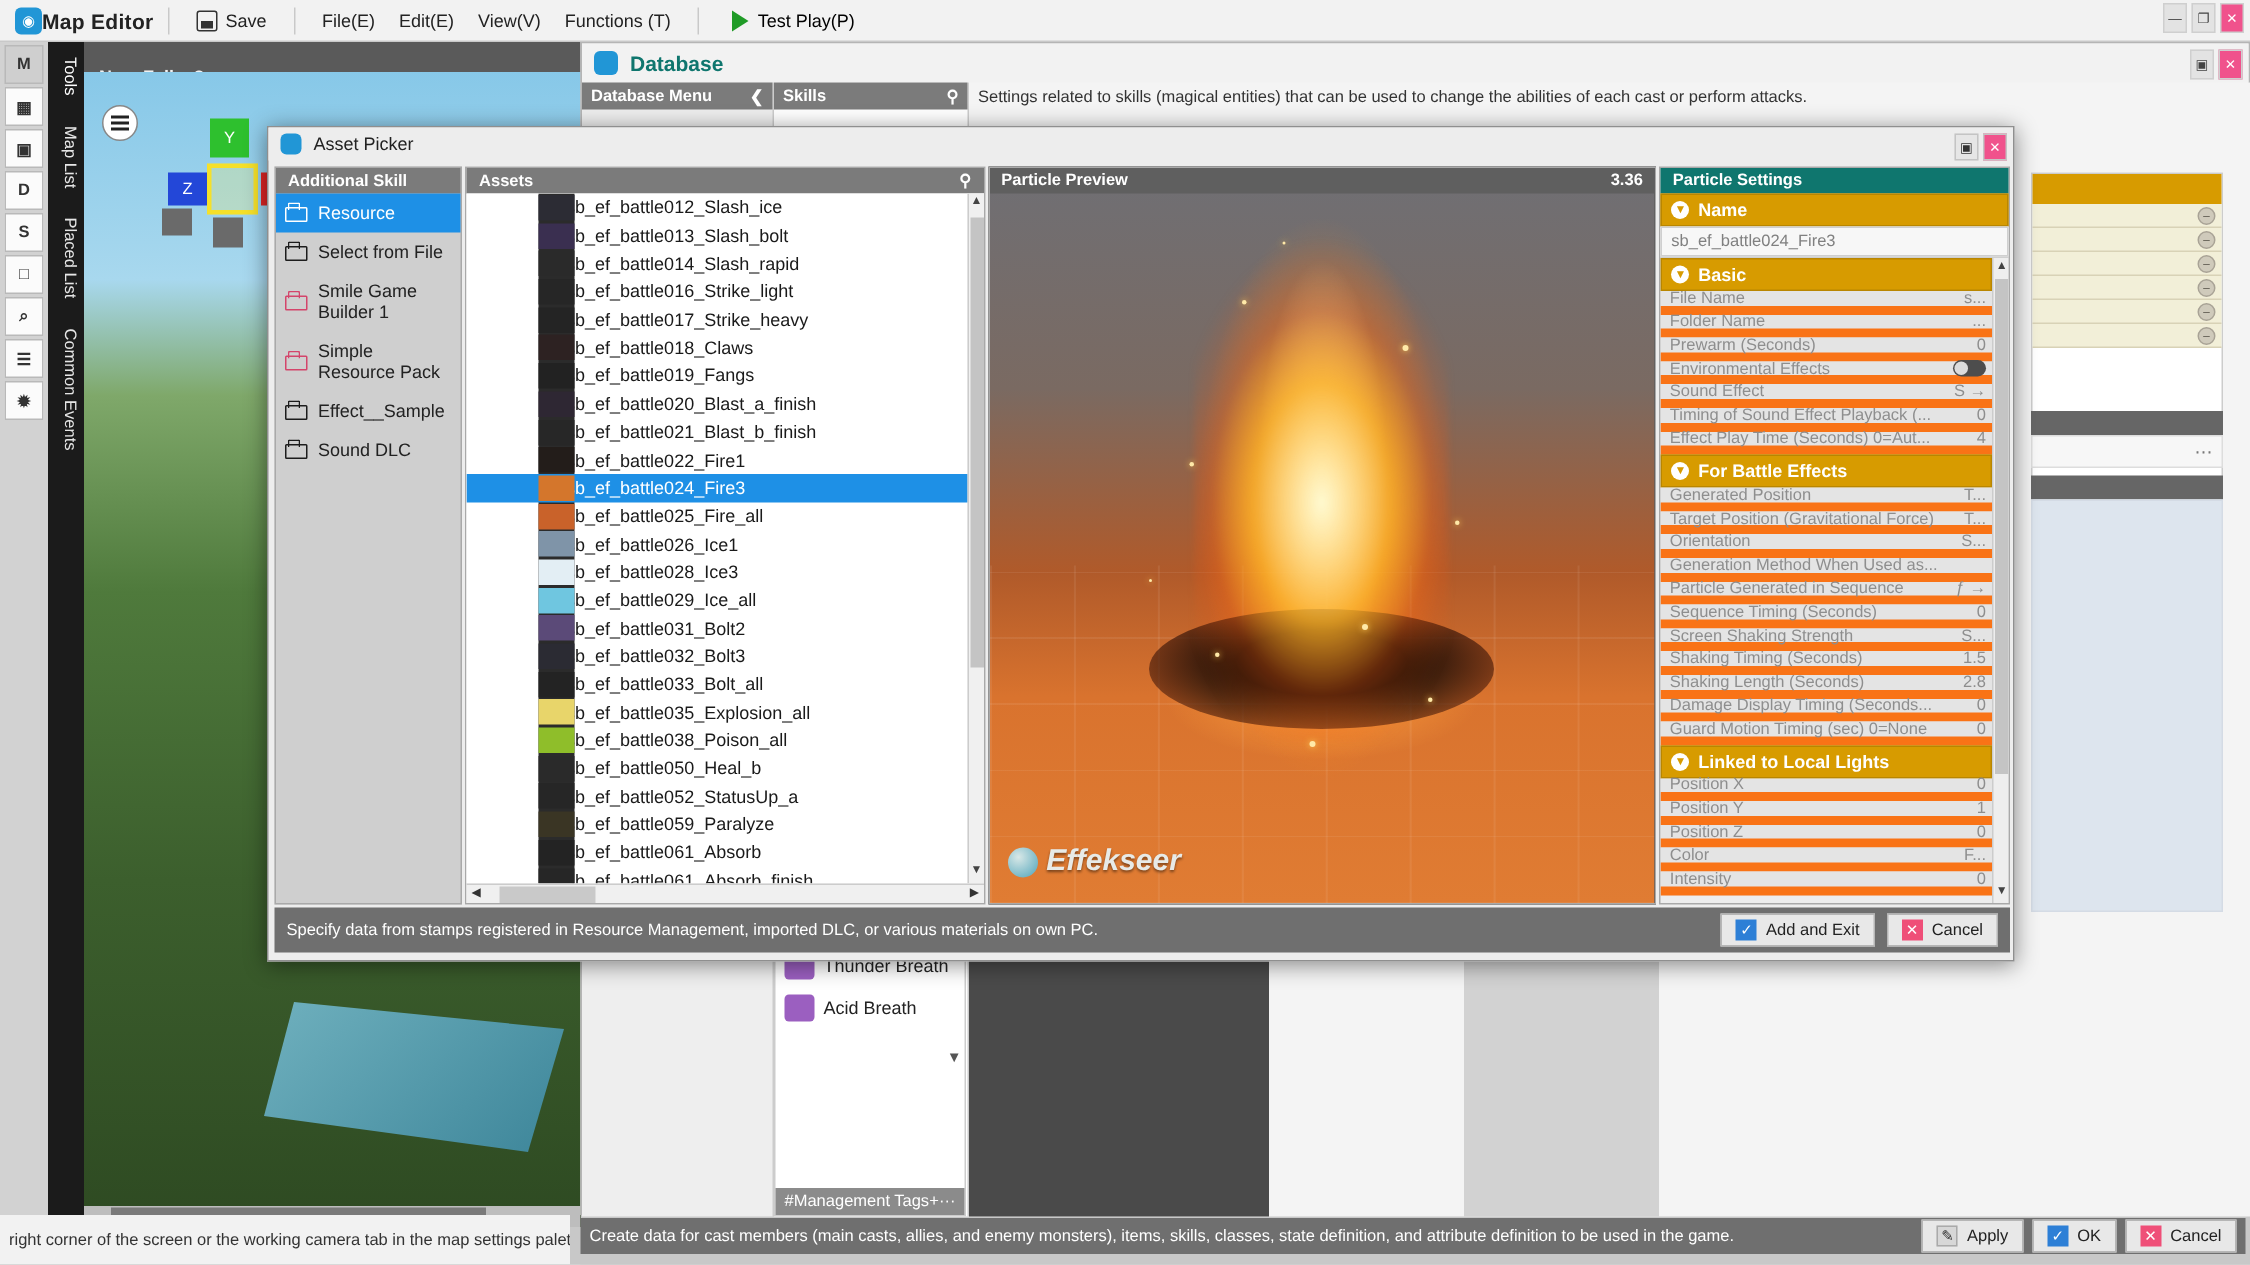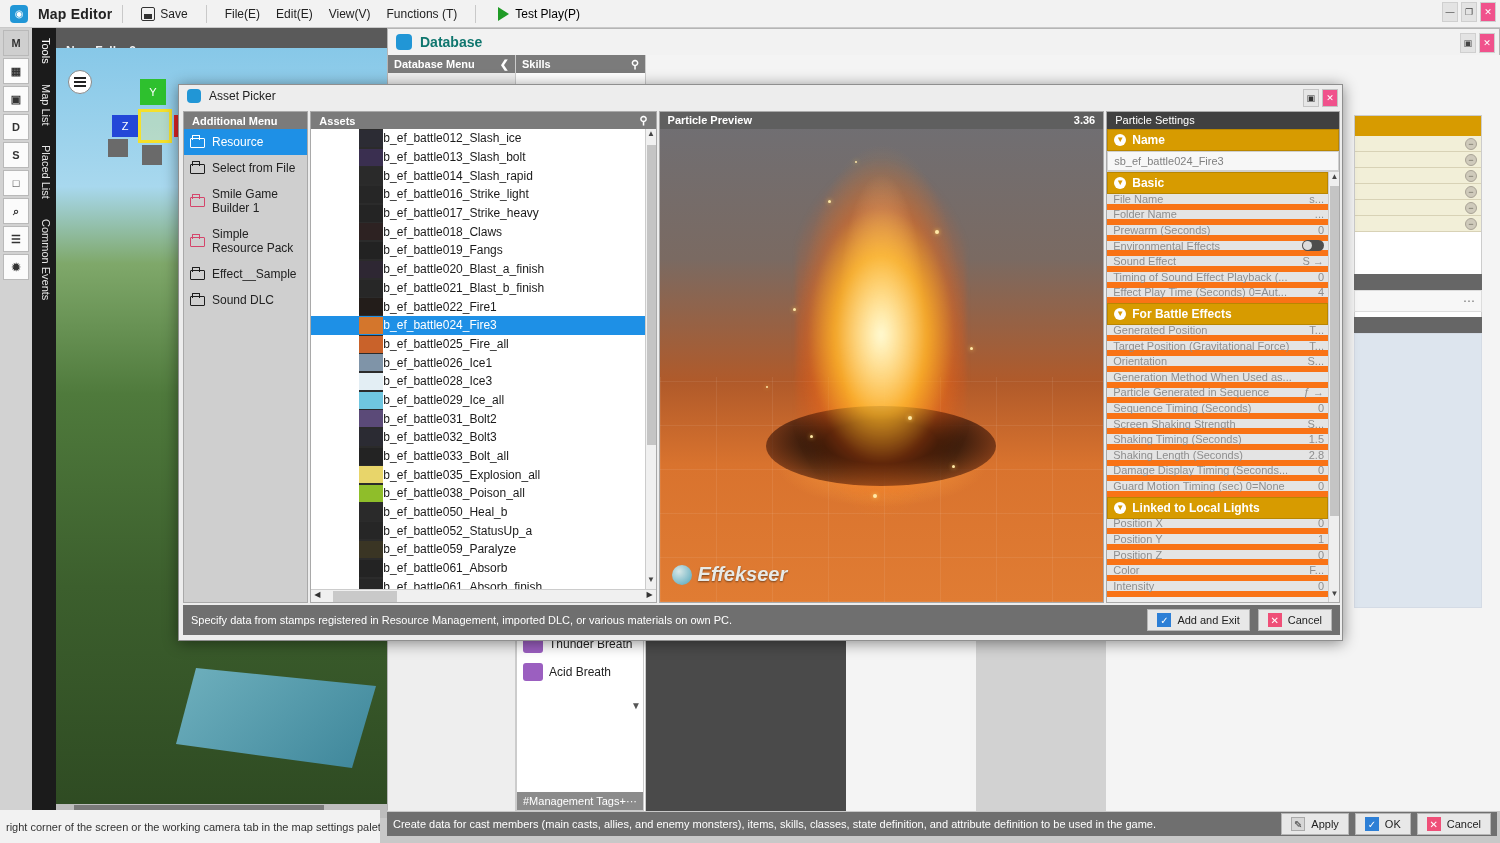--- a/index.html
+++ b/index.html
@@ -17,21 +17,21 @@
     position: absolute; left:0; top:0; width:1500px; height:28px;
     background: #f2f2f2; border-bottom: 1px solid #c9c9c9;
     display: flex; align-items: center; gap: 0px;
   }
   .tb-logo {
     width: 18px; height: 18px; margin-left: 10px; border-radius: 4px;
     background: #2196d6;
     display:flex; align-items:center; justify-content:center;
     color:#fff; font-size:10px;
   }
-  .tb-title { font-weight: bold; font-size: 14px; margin-left: 10px; color:#222; letter-spacing:.2px;}
+  .tb-title { font-weight: bold; font-size: 14px; color:#222; letter-spacing:.2px;}
   .tb-sep { width:1px; height:18px; background:#c9c9c9; margin: 0 10px; }
   .tb-item { font-size:12px; color:#222; padding: 3px 8px; cursor:default; white-space:nowrap;}
   .tb-item.save { display:flex; align-items:center; gap:5px;}
   .tb-icon-save { width:14px;height:14px;border:1.5px solid #333; border-radius:2px; position:relative;}
   .tb-icon-save:after{content:"";position:absolute;left:2px;bottom:1px;width:8px;height:5px;background:#333;}
   .tb-play { display:flex; align-items:center; gap:6px; margin-left:12px;}
   .tri { width:0;height:0;border-left:11px solid #1f9b26;border-top:7px solid transparent;border-bottom:7px solid transparent;}
   .wbtns { position:absolute; right:4px; top:2px; display:flex; gap:3px; }
   .wbtn { width:16px;height:20px;background:#e3e3e3;border:1px solid #cfcfcf;display:flex;align-items:center;justify-content:center;font-size:9px;color:#444;}
   .wbtn.close { background:#f0528c; color:#fff; }
@@ -185,21 +185,21 @@
     background:radial-gradient(ellipse at 50% 45%, #1a0d06 35%, rgba(60,20,8,.6) 70%, rgba(0,0,0,0) 100%);}
   .pv-flame{position:absolute;left:50%;top:6%;width:170px;height:72%;margin-left:-85px;
     background:radial-gradient(ellipse 60% 50% at 50% 55%, rgba(255,250,210,.98), rgba(255,180,40,.8) 45%, rgba(235,90,20,.35) 72%, rgba(200,50,10,0) 100%);
     filter: blur(2px);}
   .spark{position:absolute;border-radius:50%;background:#ffe9a8;box-shadow:0 0 4px #ffcf5a;}
   .eff-wm{position:absolute;left:12px;bottom:16px;display:flex;align-items:center;gap:6px;opacity:.9;}
   .eff-ball{width:20px;height:20px;border-radius:50%;background:radial-gradient(circle at 35% 32%,#d8f4fb,#3fa9c9);}
   .eff-txt{font-style:italic;font-weight:bold;color:#e9f7fb;font-size:20px;text-shadow:0 1px 2px #0008;}
 
   .settings{width:235px;background:#ededed;border:1px solid #a9a9a9;display:flex;flex-direction:column;position:relative;}
-  .st-hdr{height:17px;background:#404040;color:#fff;font-size:11px;font-weight:normal;padding:2px 8px;}
+  .st-hdr{height:17px;background:#0f766e;color:#fff;font-size:11px;font-weight:bold;padding:2px 8px;}
   .st-group{background:#d79b00;color:#fff;font-weight:bold;font-size:12px;padding:3px 6px;display:flex;align-items:center;gap:6px;border:1px solid #b98600;}
   .chev{width:12px;height:12px;border-radius:50%;background:#fff;color:#d79b00;font-size:8px;line-height:12px;text-align:center;font-weight:bold;}
   .st-name-val{background:#f7f7f7;border:1px solid #cfcfcf;font-size:11px;color:#808080;padding:3px 6px;}
   .st-scroll{position:relative;flex:1;overflow:hidden;border-top:1px solid #cfcfcf;}
   .st-row{display:flex;align-items:center;justify-content:space-between;height:15.6px;
     background:#e4e4e4;border-bottom:6px solid #f97316;font-size:11px;color:#8e8e8e;padding:0 4px 0 6px;}
   .st-row .v{font-size:11px;color:#8e8e8e;min-width:18px;text-align:right;}
   .st-row .tgl{width:22px;height:11px;border-radius:6px;background:#4d4d4d;position:relative;}
   .st-row .tgl:before{content:"";position:absolute;left:1px;top:1px;width:9px;height:9px;border-radius:50%;background:#dcdcdc;}
   .st-vsb{position:absolute;right:0;top:0;width:11px;height:100%;background:#eee;border-left:1px solid #ccc;}
@@ -312,20 +312,21 @@
           <span>❮</span>
         </div>
       </div>
       <div class="dbc2">
         <div class="db-col-hdr">
           <span>Skills</span>
           <span>⚲</span>
         </div>
       </div>
       <div class="dbc3">
+        <div class="db-desc">Settings related to skills (magical entities) that can be used to change the abilities of each cast or perform attacks.</div>
       </div>
     </div>
 
     <div style="position:absolute;left:966px;top:86px;width:128px;height:270px;background:#fff;border:1px solid #ccc;">
       <div class="orange-hdr">&nbsp;</div>
       <div class="cream-row">
           <span class="minus">−</span>
         </div>
       <div class="cream-row">
           <span class="minus">−</span>
@@ -374,21 +375,21 @@
     </div>
     <div class="modal-wbtns">
       <div class="mwbtn">▣</div>
       <div class="mwbtn close">✕</div>
     </div>
 
     <div class="modal-body">
 
       <div class="addmenu">
         <div class="pane-hdr">
-          <span>Additional Menu</span>
+          <span>Additional Skill</span>
         </div>
         <div id="addmenu-items">
             <div class="am-item sel">
               <span class="folder white">
                 <i></i>
               </span>
               <span>Resource</span>
             </div>
             <div class="am-item">
               <span class="folder ">

